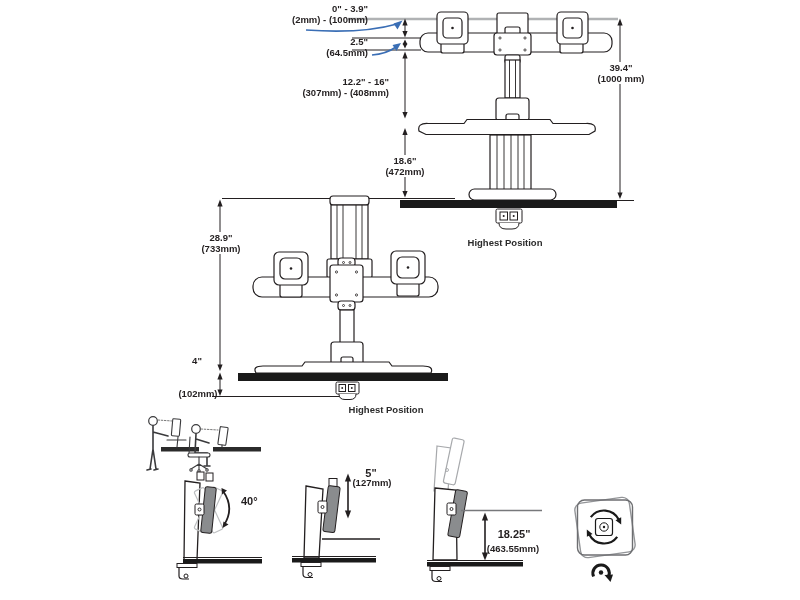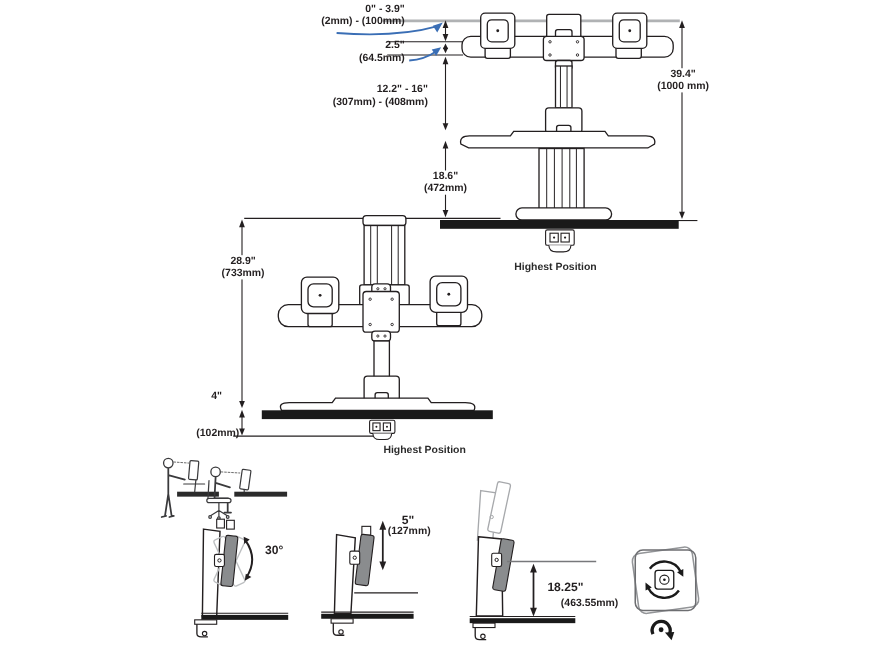--- a/index.html
+++ b/index.html
@@ -329,19 +329,19 @@
 <div class="cap" style="left:505px;top:237px">Highest Position</div>
 
 <div class="dim c onl" style="left:221px;top:232px">
   <span class="l">28.9"</span>
   <span class="l">(733mm)</span>
 </div>
 <div class="dim c" style="left:197px;top:355px">4"</div>
 <div class="dim c" style="left:198px;top:388px">(102mm)</div>
 <div class="cap" style="left:386px;top:404px">Highest Position</div>
 
-<div class="dim big" style="left:241px;top:496px">30°</div>
+<div class="dim big" style="left:241px;top:496px">40°</div>
 <div class="dim c big" style="left:371px;top:468px">5"</div>
 <div class="dim c" style="left:372px;top:477px">(127mm)</div>
 <div class="dim c big" style="left:514px;top:529px">18.25"</div>
-<div class="dim c" style="left:536px;top:543px">(463.55mm)</div>
+<div class="dim c" style="left:513px;top:543px">(463.55mm)</div>
 
 </div>
 
 </body></html>

